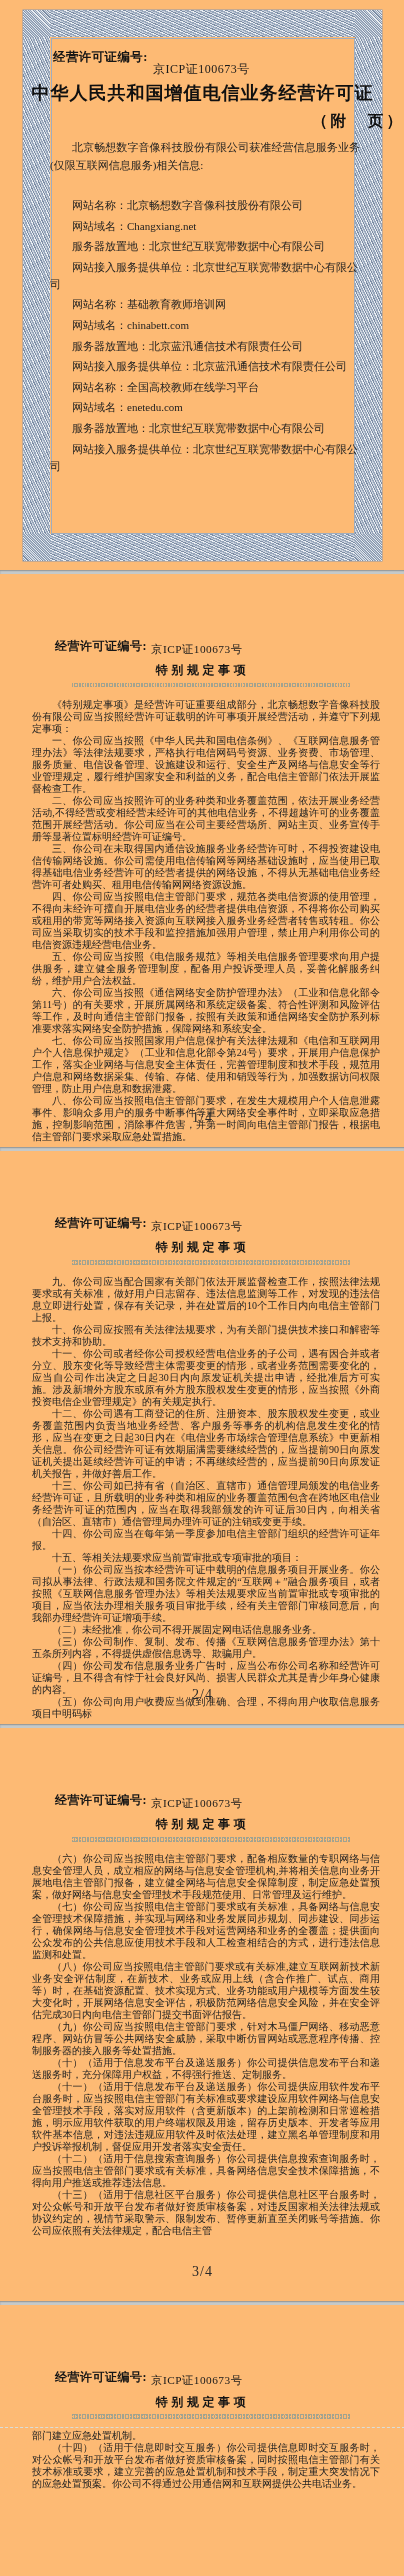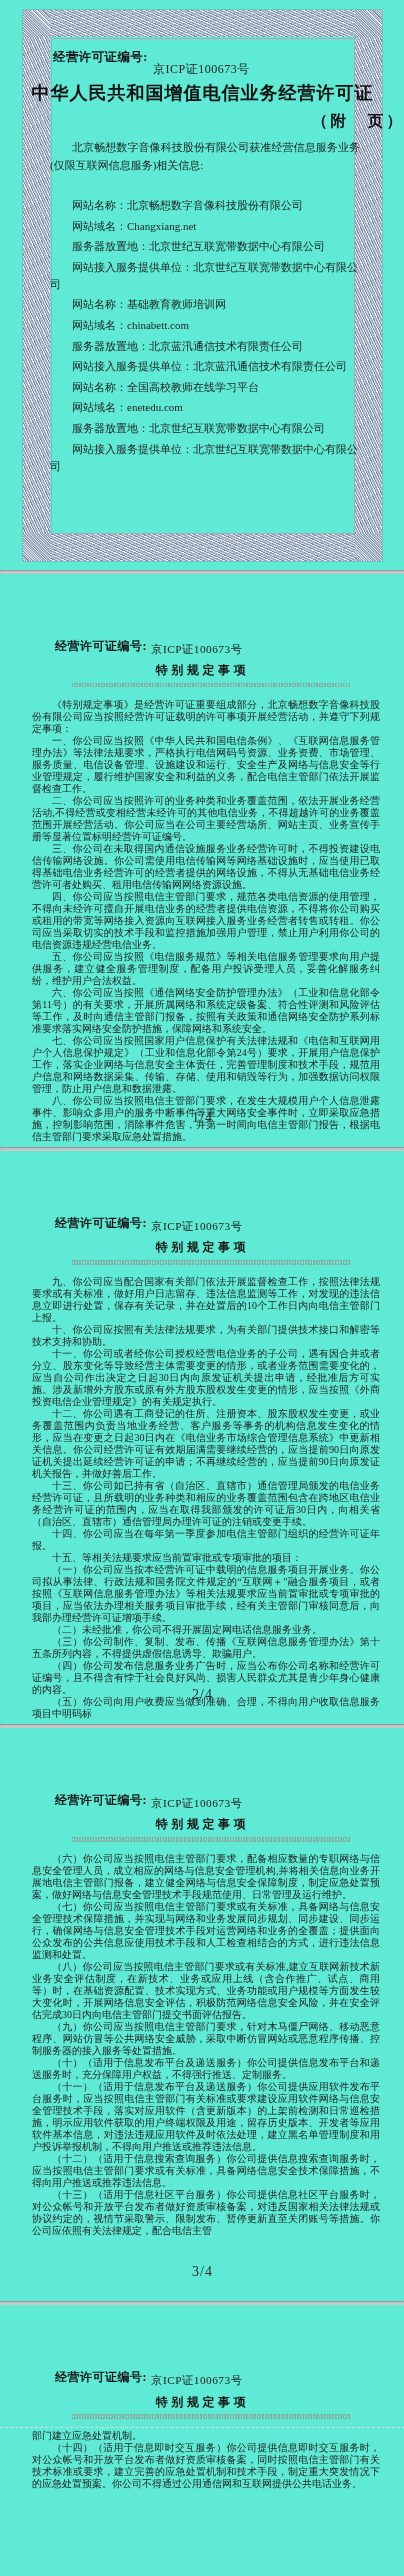--- a/index.html
+++ b/index.html
@@ -6,21 +6,21 @@
   body{
     width:405px;
     background:#b9bdbd;
     font-family:"Liberation Serif","DejaVu Serif",serif;
     color:#1f1f1f;
     -webkit-font-smoothing:antialiased;
   }
   .page{
     position:relative;
     width:405px;
-    background:#5eead4;
+    background:#fdba74;
     overflow:hidden;
   }
   .page-sep{
     height:4.1px;
     background:#c6caca;
     box-shadow:inset 0 1px 1.5px rgba(0,0,0,.28);
   }
 
   
   .cover{height:570px;}
@@ -178,21 +178,21 @@
     <span class="lic-label">经营许可证编号:</span><span class="lic-no">京ICP证100673号</span>
   </div>
   <h2 class="sp-title">特别规定事项</h2>
   <div class="zigzag"></div>
   <div class="sp-body">
       <p class="sp-para">（六）你公司应当按照电信主管部门要求，配备相应数量的专职网络与信息安全管理人员，成立相应的网络与信息安全管理机构,并将相关信息向业务开展地电信主管部门报备，建立健全网络与信息安全保障制度，制定应急处置预案，做好网络与信息安全管理技术手段规范使用、日常管理及运行维护。</p>
       <p class="sp-para">（七）你公司应当按照电信主管部门要求或有关标准，具备网络与信息安全管理技术保障措施，并实现与网络和业务发展同步规划、同步建设、同步运行，确保网络与信息安全管理技术手段对运营网络和业务的全覆盖；提供面向公众发布的公共信息应使用技术手段和人工检查相结合的方式，进行违法信息监测和处置。</p>
       <p class="sp-para">（八）你公司应当按照电信主管部门要求或有关标准,建立互联网新技术新业务安全评估制度，在新技术、业务或应用上线（含合作推广、试点、商用等）时，在基础资源配置、技术实现方式、业务功能或用户规模等方面发生较大变化时，开展网络信息安全评估，积极防范网络信息安全风险，并在安全评估完成30日内向电信主管部门提交书面评估报告。</p>
       <p class="sp-para">（九）你公司应当按照电信主管部门要求，针对木马僵尸网络、移动恶意程序、网站仿冒等公共网络安全威胁，采取中断仿冒网站或恶意程序传播、控制服务器的接入服务等处置措施。</p>
       <p class="sp-para">（十）（适用于信息发布平台及递送服务）你公司提供信息发布平台和递送服务时，充分保障用户权益，不得强行推送、定制服务。</p>
-      <p class="sp-para">（十一）（适用于信息发布平台及递送服务）你公司提供应用软件发布平台服务时，应当按照电信主管部门有关标准或要求建设应用软件网络与信息安全管理技术手段，落实对应用软件（含更新版本）的上架前检测和日常巡检措施，明示应用软件获取的用户终端权限及用途，留存历史版本、开发者等应用软件基本信息，对违法违规应用软件及时依法处理，建立黑名单管理制度和用户投诉举报机制，不得向用户推送或推荐违法信息。</p>
+      <p class="sp-para">（十一）（适用于信息发布平台及递送服务）你公司提供应用软件发布平台服务时，应当按照电信主管部门有关标准或要求建设应用软件网络与信息安全管理技术手段，落实对应用软件（含更新版本）的上架前检测和日常巡检措施，明示应用软件获取的用户终端权限及用途，留存历史版本、开发者等应用软件基本信息，对违法违规应用软件及时依法处理，建立黑名单管理制度和用户投诉举报机制，督促应用开发者落实安全责任。</p>
       <p class="sp-para">（十二）（适用于信息搜索查询服务）你公司提供信息搜索查询服务时，应当按照电信主管部门要求或有关标准，具备网络信息安全技术保障措施，不得向用户推送或推荐违法信息。</p>
       <p class="sp-para">（十三）（适用于信息社区平台服务）你公司提供信息社区平台服务时，对公众帐号和开放平台发布者做好资质审核备案，对违反国家相关法律法规或协议约定的，视情节采取警示、限制发布、暂停更新直至关闭账号等措施。你公司应依照有关法律规定，配合电信主管</p>
     </div>
   <div class="page-no">3/4</div>
 </section>
 
 <div class="page-sep"></div>
 
 <section class="page special last">
   <div class="sp-header">

